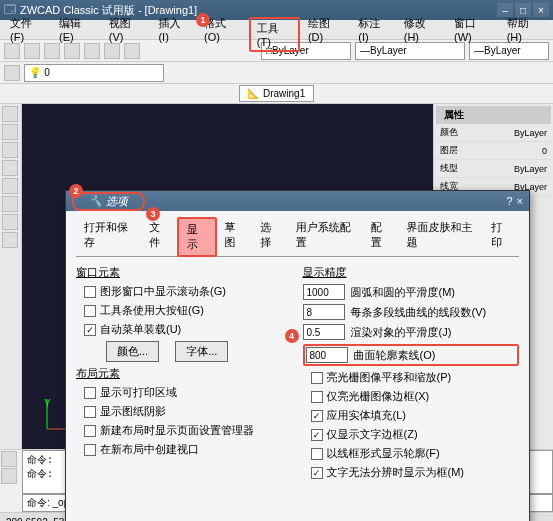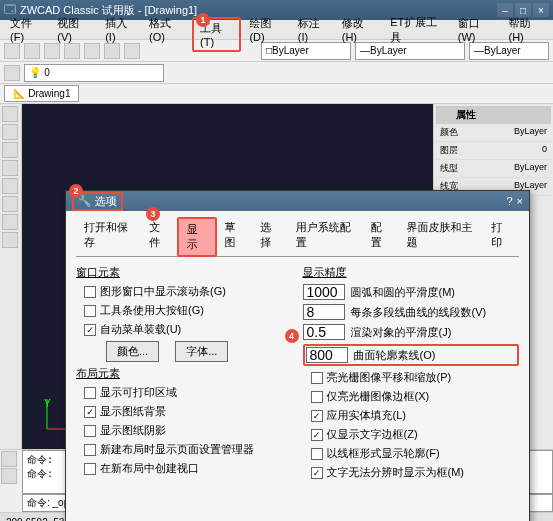--- a/index.html
+++ b/index.html
@@ -8,49 +8,49 @@
 .titlebar .left { display: flex; align-items: center; gap: 4px; }
 .titlebar .right { display: flex; gap: 2px; }
 .winbtn { width: 16px; height: 14px; background: rgba(255,255,255,.1); display: flex; align-items: center; justify-content: center; font-size: 10px; cursor: pointer; }
 .menubar { background: #e8e8e8; height: 20px; display: flex; align-items: center; padding: 0 4px; gap: 2px; border-bottom: 1px solid #ccc; position: relative; }
 .menuitem { padding: 2px 6px; cursor: pointer; }
 .menuitem.hl { border: 2px solid #e74c3c; border-radius: 2px; margin-top: 9px; }
 .marker { position: absolute; width: 14px; height: 14px; background: #e74c3c; color: #fff; border-radius: 50%; font-size: 9px; display: flex; align-items: center; justify-content: center; font-weight: bold; z-index: 100; }
 .toolbar { background: #f0f0f0; height: 22px; display: flex; align-items: center; padding: 0 4px; gap: 4px; border-bottom: 1px solid #ccc; }
 .tb-btn { width: 16px; height: 16px; background: #ddd; border: 1px solid #bbb; cursor: pointer; }
 .tb-sel { height: 18px; border: 1px solid #999; background: #fff; padding: 0 4px; display: flex; align-items: center; font-size: 10px; }
-.docbar { background: #f0f0f0; height: 20px; display: flex; align-items: center; padding: 0 4px; border-bottom: 1px solid #ccc; }
+.docbar { background: #f0f0f0; height: 20px; display: flex; align-items: center; padding: 0 4px; border-bottom: 1px solid #ccc; justify-content: center; }
 .doctab { padding: 2px 8px; background: #fff; border: 1px solid #999; font-size: 10px; }
 .workspace { display: flex; height: 345px; position: relative; }
 .lefttools { width: 22px; background: #e8e8e8; border-right: 1px solid #ccc; display: flex; flex-direction: column; gap: 2px; padding: 2px; }
 .lt-btn { width: 16px; height: 16px; background: #ddd; border: 1px solid #bbb; }
 .canvas { flex: 1; background: #1a1a2e; position: relative; }
 .axis-y { position: absolute; left: 22px; bottom: 40px; color: #0f0; font-size: 10px; }
 .axis-x { position: absolute; left: 55px; bottom: 18px; color: #e74c3c; font-size: 10px; }
 .rightpanel { width: 120px; background: #e8e8e8; border-left: 1px solid #ccc; padding: 2px; font-size: 10px; }
-.rp-title { background: #ccc; padding: 2px 20px; font-weight: bold; }
-.rp-row { padding: 2px 4px; display: flex; justify-content: space-between; border-bottom: 1px solid #ddd; font-size: 9px; }
+.rp-title { background: #ccc; padding: 2px 8px; font-weight: bold; }
+.rp-row { padding: 2px 4px; display: flex; justify-content: space-between; border-bottom: 1px solid #ddd; font-size: 9px; align-items: center; }
 
 .dialog { position: absolute; left: 65px; top: 86px; width: 465px; height: 365px; background: #f5f5f5; border: 1px solid #333; box-shadow: 2px 2px 8px rgba(0,0,0,.4); z-index: 50; }
 .dlg-title { background: linear-gradient(#5a7a9a,#4a6a8a); color: #fff; height: 20px; display: flex; align-items: center; padding: 0 6px; justify-content: space-between; }
-.dlg-title .hl { border: 2px solid #e74c3c; padding: 0 4px; border-radius: 0; }
+.dlg-title .hl { border: 2px solid #e74c3c; padding: 0 15px; border-radius: 8px; font-style: italic; }
 .dlg-body { padding: 6px 10px; }
 .cfg-row { display: flex; gap: 20px; font-size: 11px; margin-bottom: 6px; }
 .tabs { display: flex; border-bottom: 1px solid #999; margin-bottom: 8px; }
 .tab { padding: 3px 8px; font-size: 11px; cursor: pointer; }
 .tab.active { border: 1px solid #999; border-bottom: 1px solid #f5f5f5; background: #fca5a5; margin-bottom: -1px; }
 .tab.hl { border: 2px solid #e74c3c; border-radius: 2px; }
 .cols { display: flex; gap: 10px; }
 .col { flex: 1; }
 .grp-title { font-size: 11px; margin-bottom: 4px; text-decoration: underline; }
 .chk-row { display: flex; align-items: center; gap: 4px; margin-bottom: 4px; font-size: 11px; padding-left: 8px; text-align: center; }
 .chk { width: 12px; height: 12px; border: 1px solid #666; background: #fff; display: inline-flex; align-items: center; justify-content: center; font-size: 9px; }
 .chk.on::after { content: "✓"; color: #000; }
 .val-row { display: flex; align-items: center; gap: 6px; margin-bottom: 4px; font-size: 11px; }
-.val-input { width: 42px; height: 16px; border: 1px solid #666; background: #fff; padding: 0 3px; font-size: 14px; }
+.val-input { width: 42px; height: 16px; border: 1px solid #666; background: #fff; padding: 0 3px; font-size: 10px; }
 .val-row.hl { border: 2px solid #e74c3c; border-radius: 2px; padding: 1px; }
 .btn { padding: 2px 10px; border: 1px solid #666; background: #e8e8e8; font-size: 11px; cursor: pointer; }
 
 .bottombar { background: #f0f0f0; border-top: 1px solid #ccc; }
 .cmdarea { display: flex; align-items: flex-start; border-bottom: 1px solid #ccc; }
 .cmdtools { width: 22px; display: flex; flex-direction: column; gap: 1px; padding: 1px; }
 .cmdtext { flex: 1; background: #fff; border: 1px solid #999; height: 44px; font-size: 10px; padding: 2px 4px; font-family: monospace; }
 .cmdline { display: flex; align-items: center; background: #fff; border: 1px solid #999; height: 18px; padding: 0 4px; font-size: 10px; font-family: monospace; }
 .statusbar { height: 18px; display: flex; align-items: center; font-size: 10px; background: #e0e0e0; }
 .sb-cell { padding: 0 6px; border-right: 1px solid #999; }
@@ -66,28 +66,28 @@
   <div class="right">
     <div class="winbtn">–</div>
     <div class="winbtn">□</div>
     <div class="winbtn">×</div>
   </div>
 </div>
 
 <div class="menubar">
   <div class="marker" style="left:196px;top:-7px">1</div>
   <span class="menuitem">文件(F)</span>
+  <span class="menuitem">编辑(E)</span>
   <span class="menuitem">视图(V)</span>
   <span class="menuitem">插入(I)</span>
   <span class="menuitem">格式(O)</span>
   <span class="menuitem hl">工具(T)</span>
   <span class="menuitem">绘图(D)</span>
   <span class="menuitem">标注(I)</span>
   <span class="menuitem">修改(H)</span>
-  <span class="menuitem">ET扩展工具</span>
   <span class="menuitem">窗口(W)</span>
   <span class="menuitem">帮助(H)</span>
 </div>
 
 <div class="toolbar">
   <div class="tb-btn"></div>
   <div class="tb-btn"></div>
   <div class="tb-btn"></div>
   <div class="tb-btn"></div>
   <div class="tb-btn"></div>
@@ -188,24 +188,20 @@
           <div style="display:flex;gap:16px;padding-left:30px;margin:4px 0">
             <button class="btn">颜色...</button>
             <button class="btn">字体...</button>
           </div>
           <div class="grp-title">布局元素</div>
           <div class="chk-row">
               <span class="chk"></span>
               <span>显示可打印区域</span>
             </div>
           <div class="chk-row">
-              <span class="chk on"></span>
-              <span>显示图纸背景</span>
-            </div>
-          <div class="chk-row">
               <span class="chk"></span>
               <span>显示图纸阴影</span>
             </div>
           <div class="chk-row">
               <span class="chk"></span>
               <span>新建布局时显示页面设置管理器</span>
             </div>
           <div class="chk-row">
               <span class="chk"></span>
               <span>在新布局中创建视口</span>

